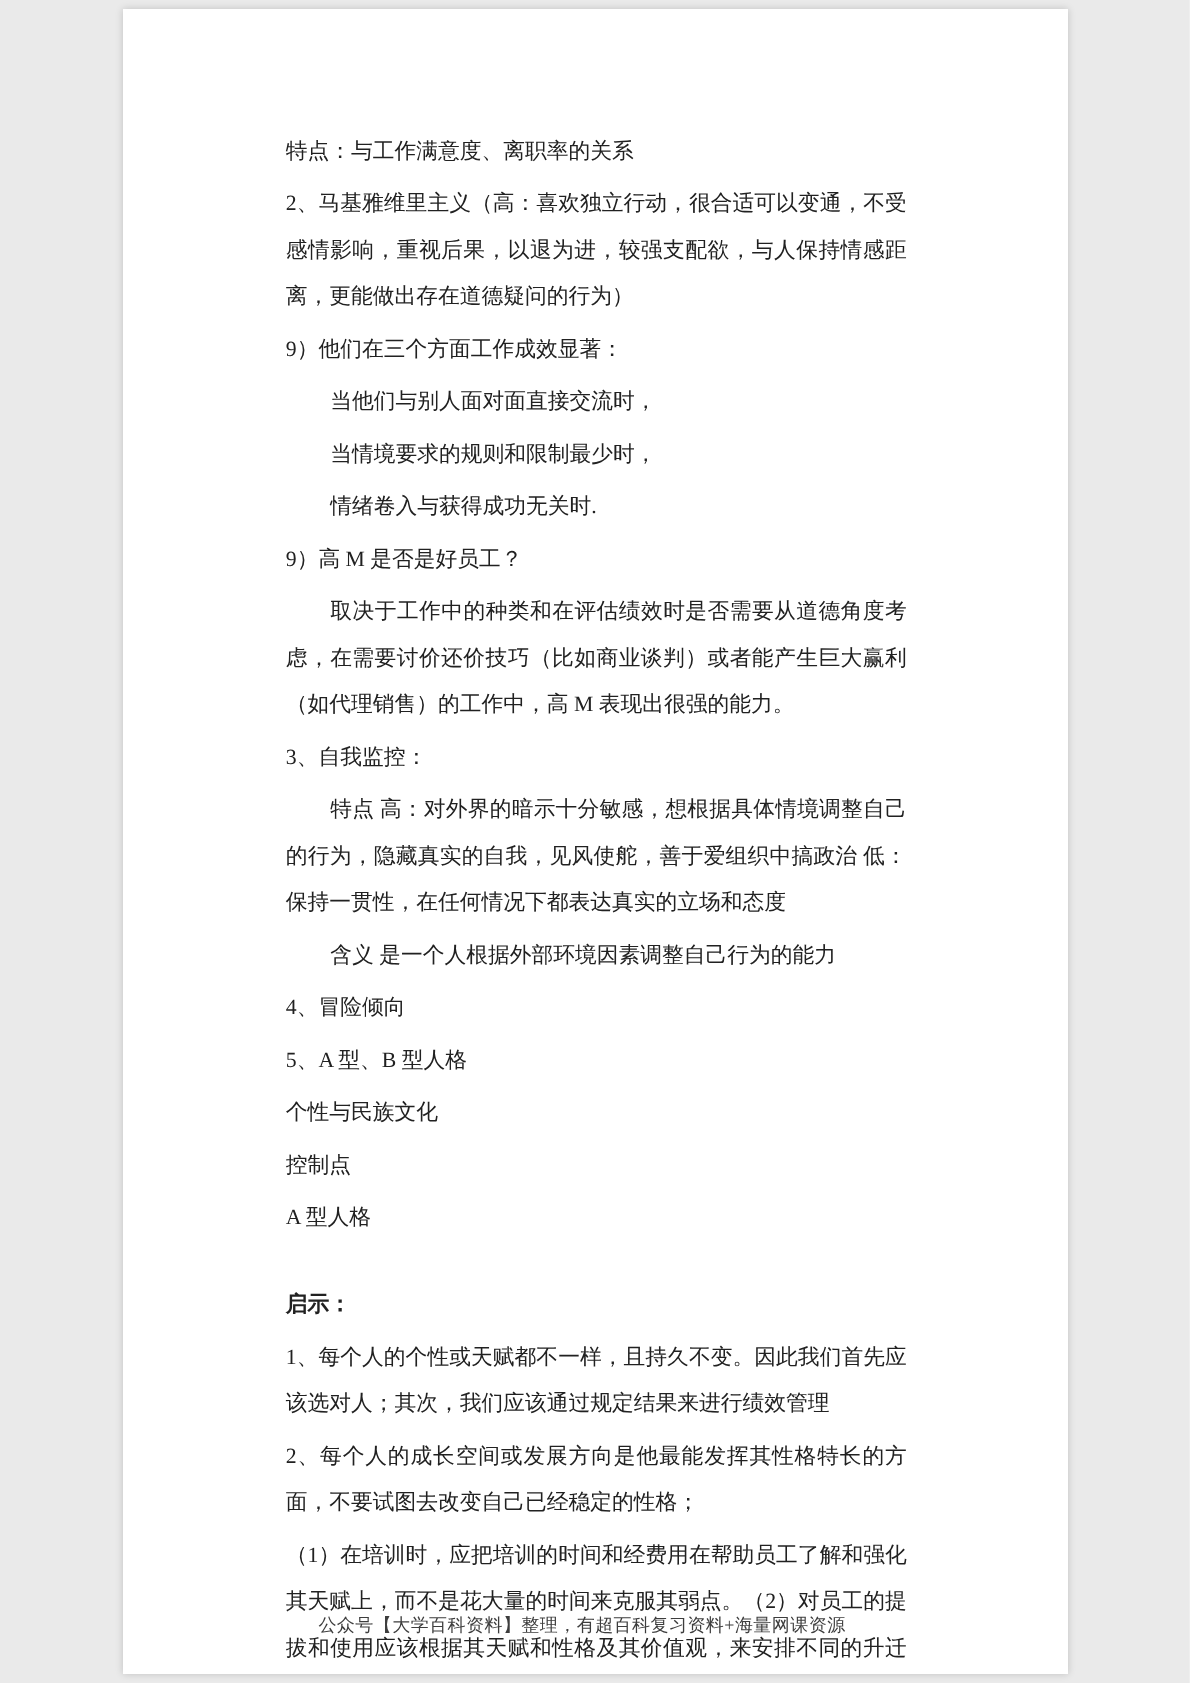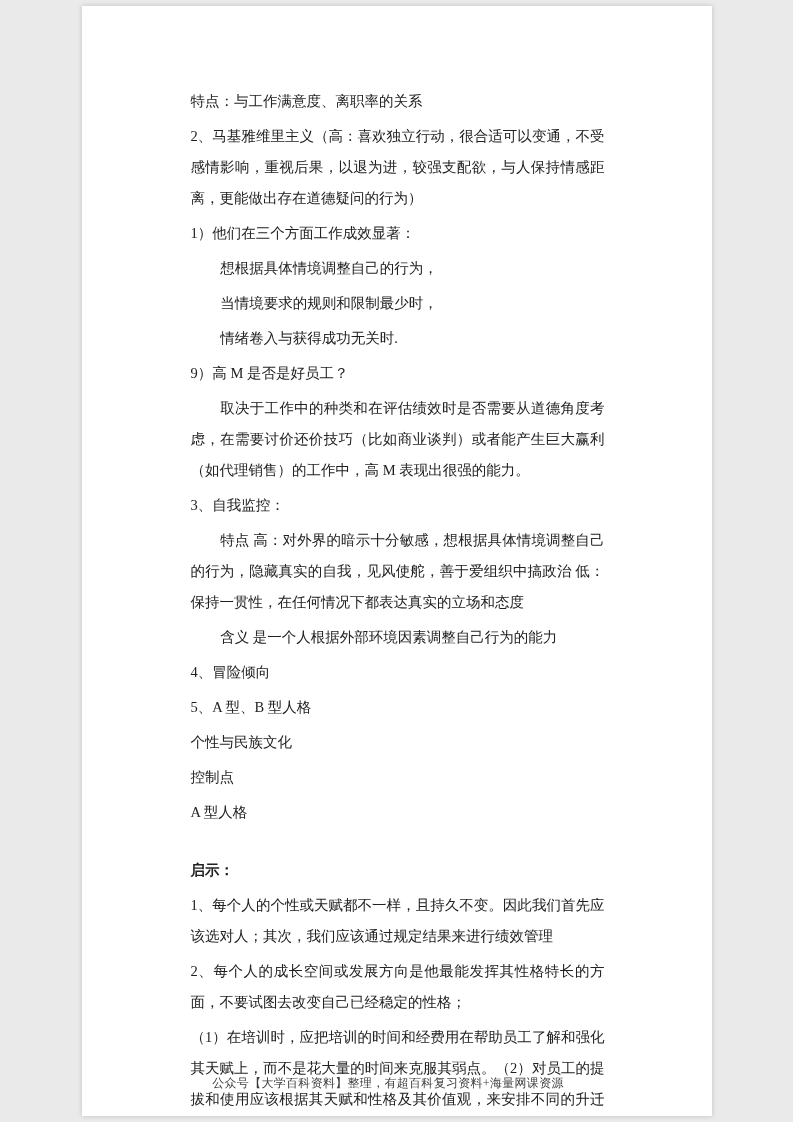--- a/index.html
+++ b/index.html
@@ -55,22 +55,22 @@
 </style>
 </head>
 <body>
 
 <div class="canvas">
   <div class="page">
     <div class="content">
 
       <p>特点：与工作满意度、离职率的关系</p>
       <p>2、马基雅维里主义（高：喜欢独立行动，很合适可以变通，不受感情影响，重视后果，以退为进，较强支配欲，与人保持情感距离，更能做出存在道德疑问的行为）</p>
-      <p>1）他们在三个方面工作成效显著：</p>
-      <p class="indent">想根据具体情境调整自己的行为，</p>
+      <p>9）他们在三个方面工作成效显著：</p>
+      <p class="indent">当他们与别人面对面直接交流时，</p>
       <p class="indent">当情境要求的规则和限制最少时，</p>
       <p class="indent">情绪卷入与获得成功无关时.</p>
       <p>9）高 M 是否是好员工？</p>
       <p class="indent">取决于工作中的种类和在评估绩效时是否需要从道德角度考虑，在需要讨价还价技巧（比如商业谈判）或者能产生巨大赢利（如代理销售）的工作中，高 M 表现出很强的能力。</p>
       <p>3、自我监控：</p>
       <p class="indent">特点  高：对外界的暗示十分敏感，想根据具体情境调整自己的行为，隐藏真实的自我，见风使舵，善于爱组织中搞政治  低：保持一贯性，在任何情况下都表达真实的立场和态度</p>
       <p class="indent">含义  是一个人根据外部环境因素调整自己行为的能力</p>
       <p>4、冒险倾向</p>
       <p>5、A 型、B 型人格</p>
       <p>个性与民族文化</p>

